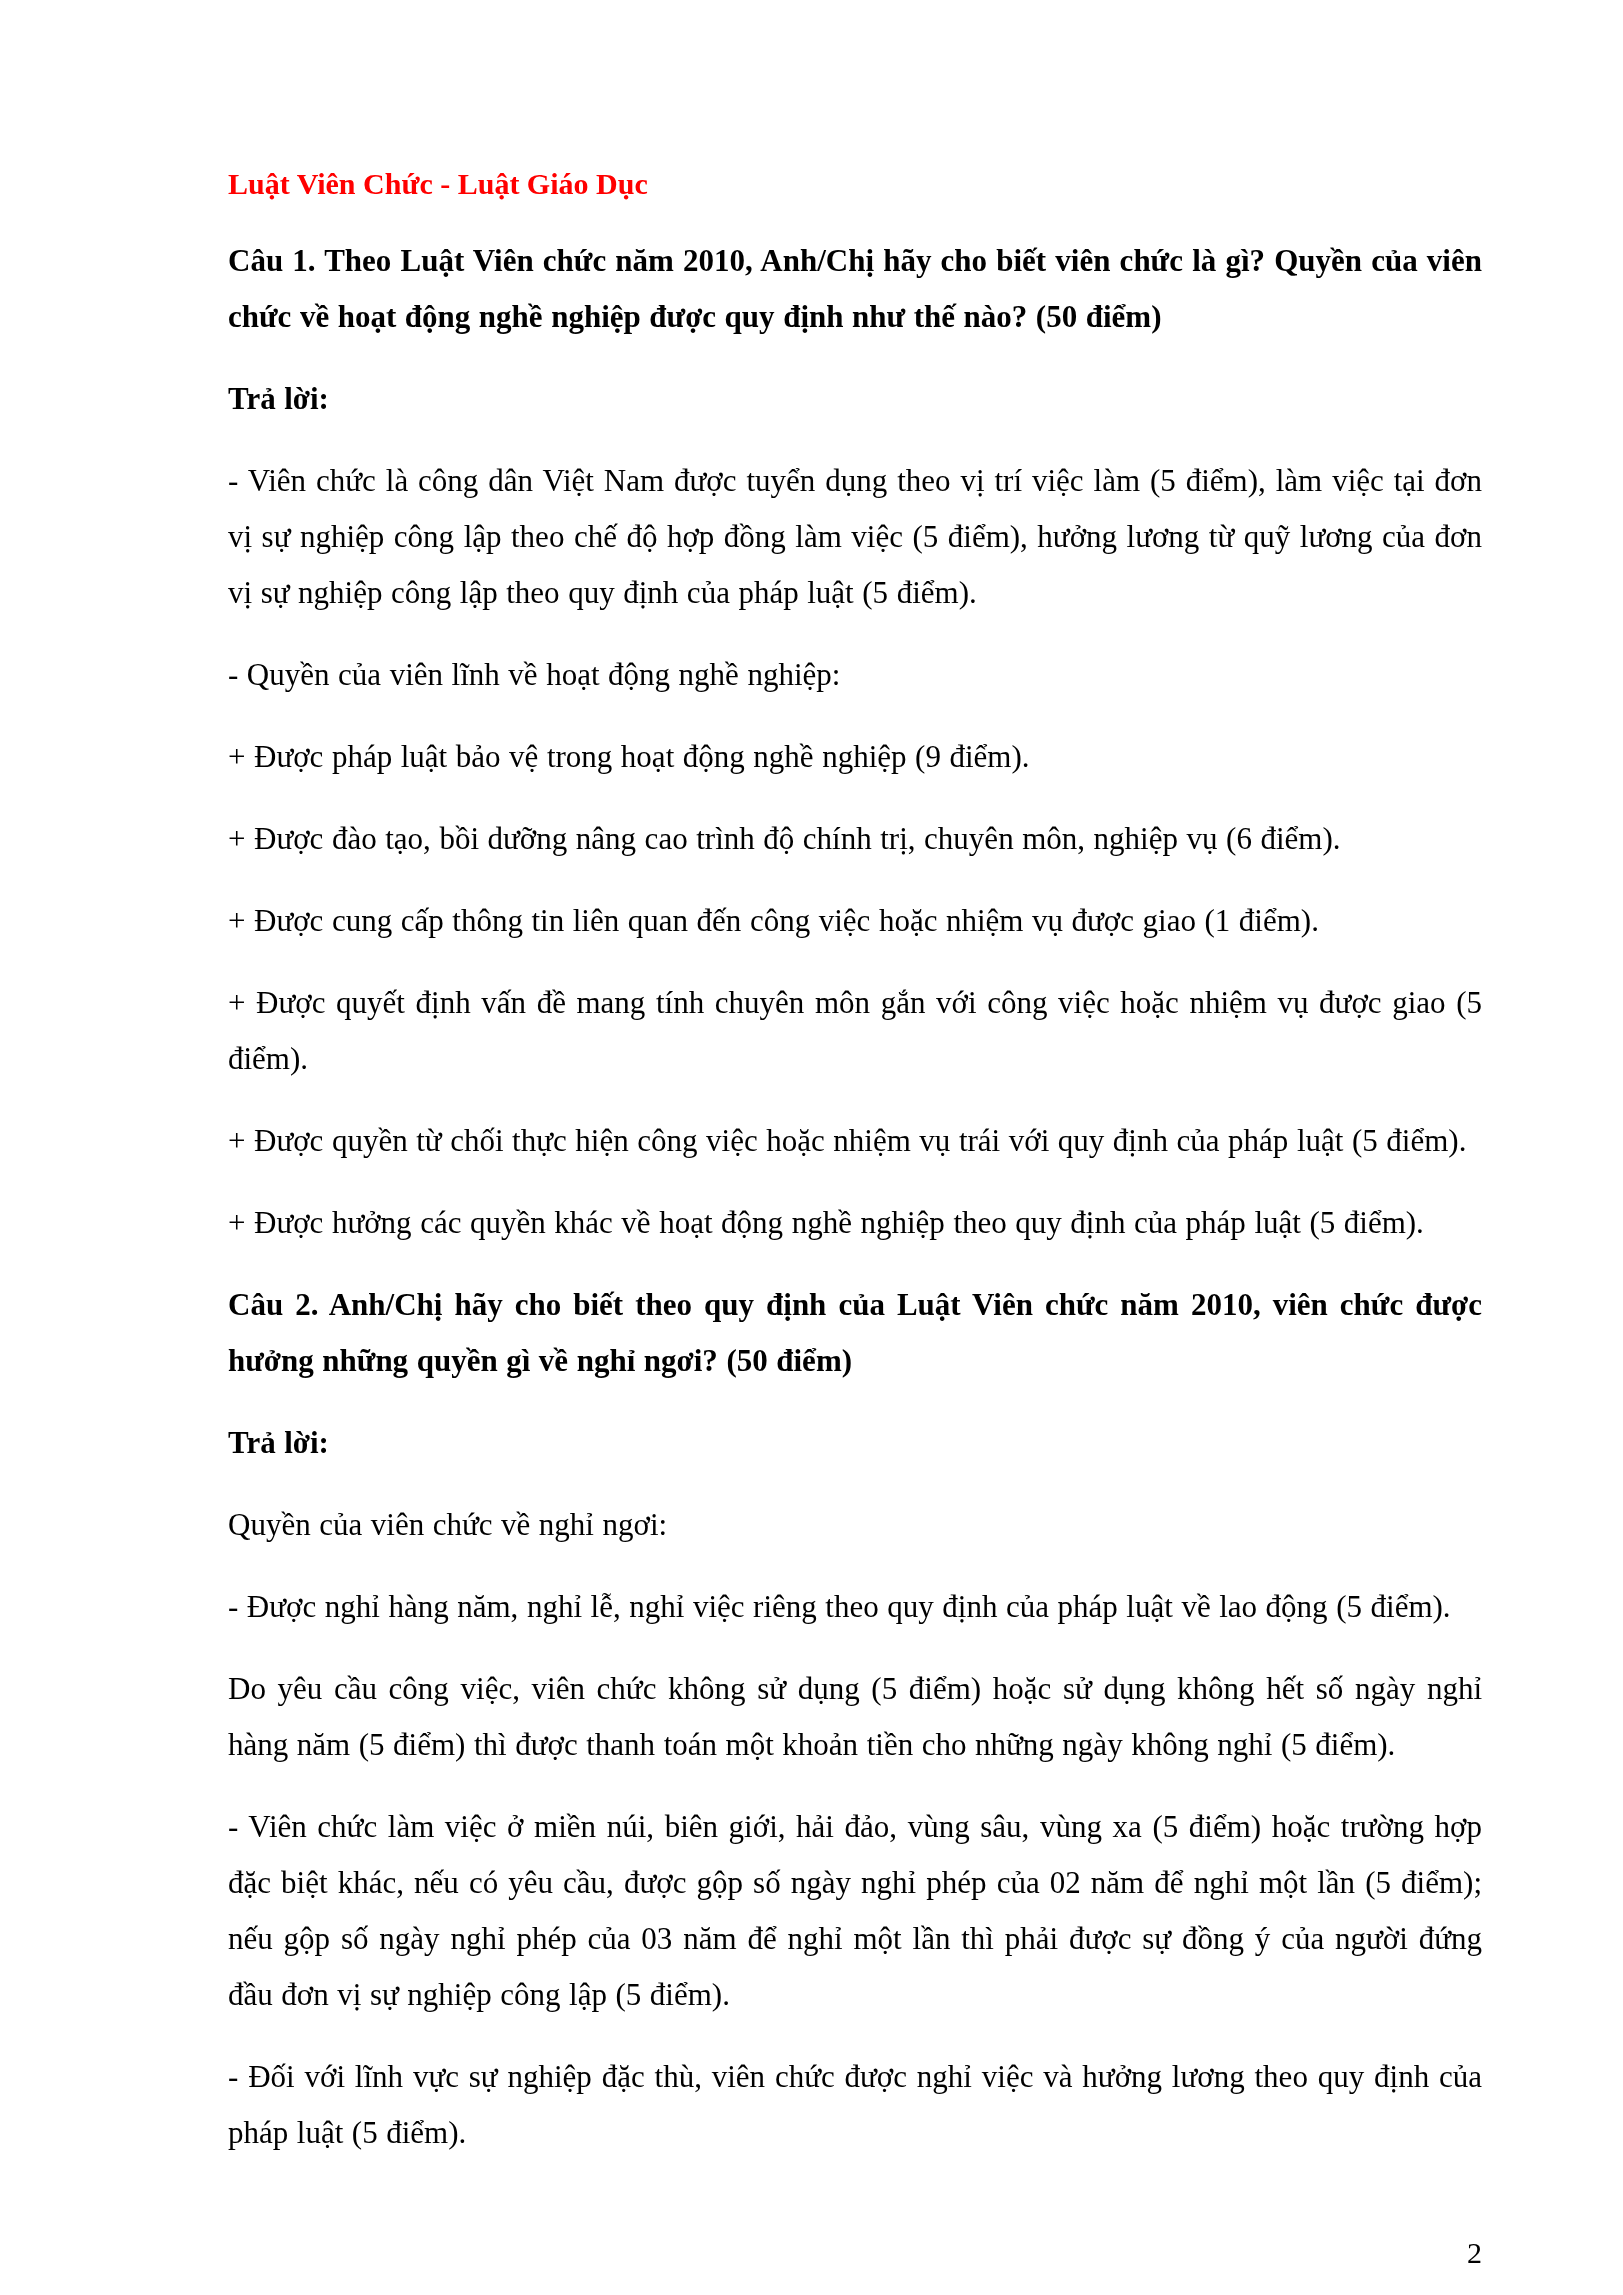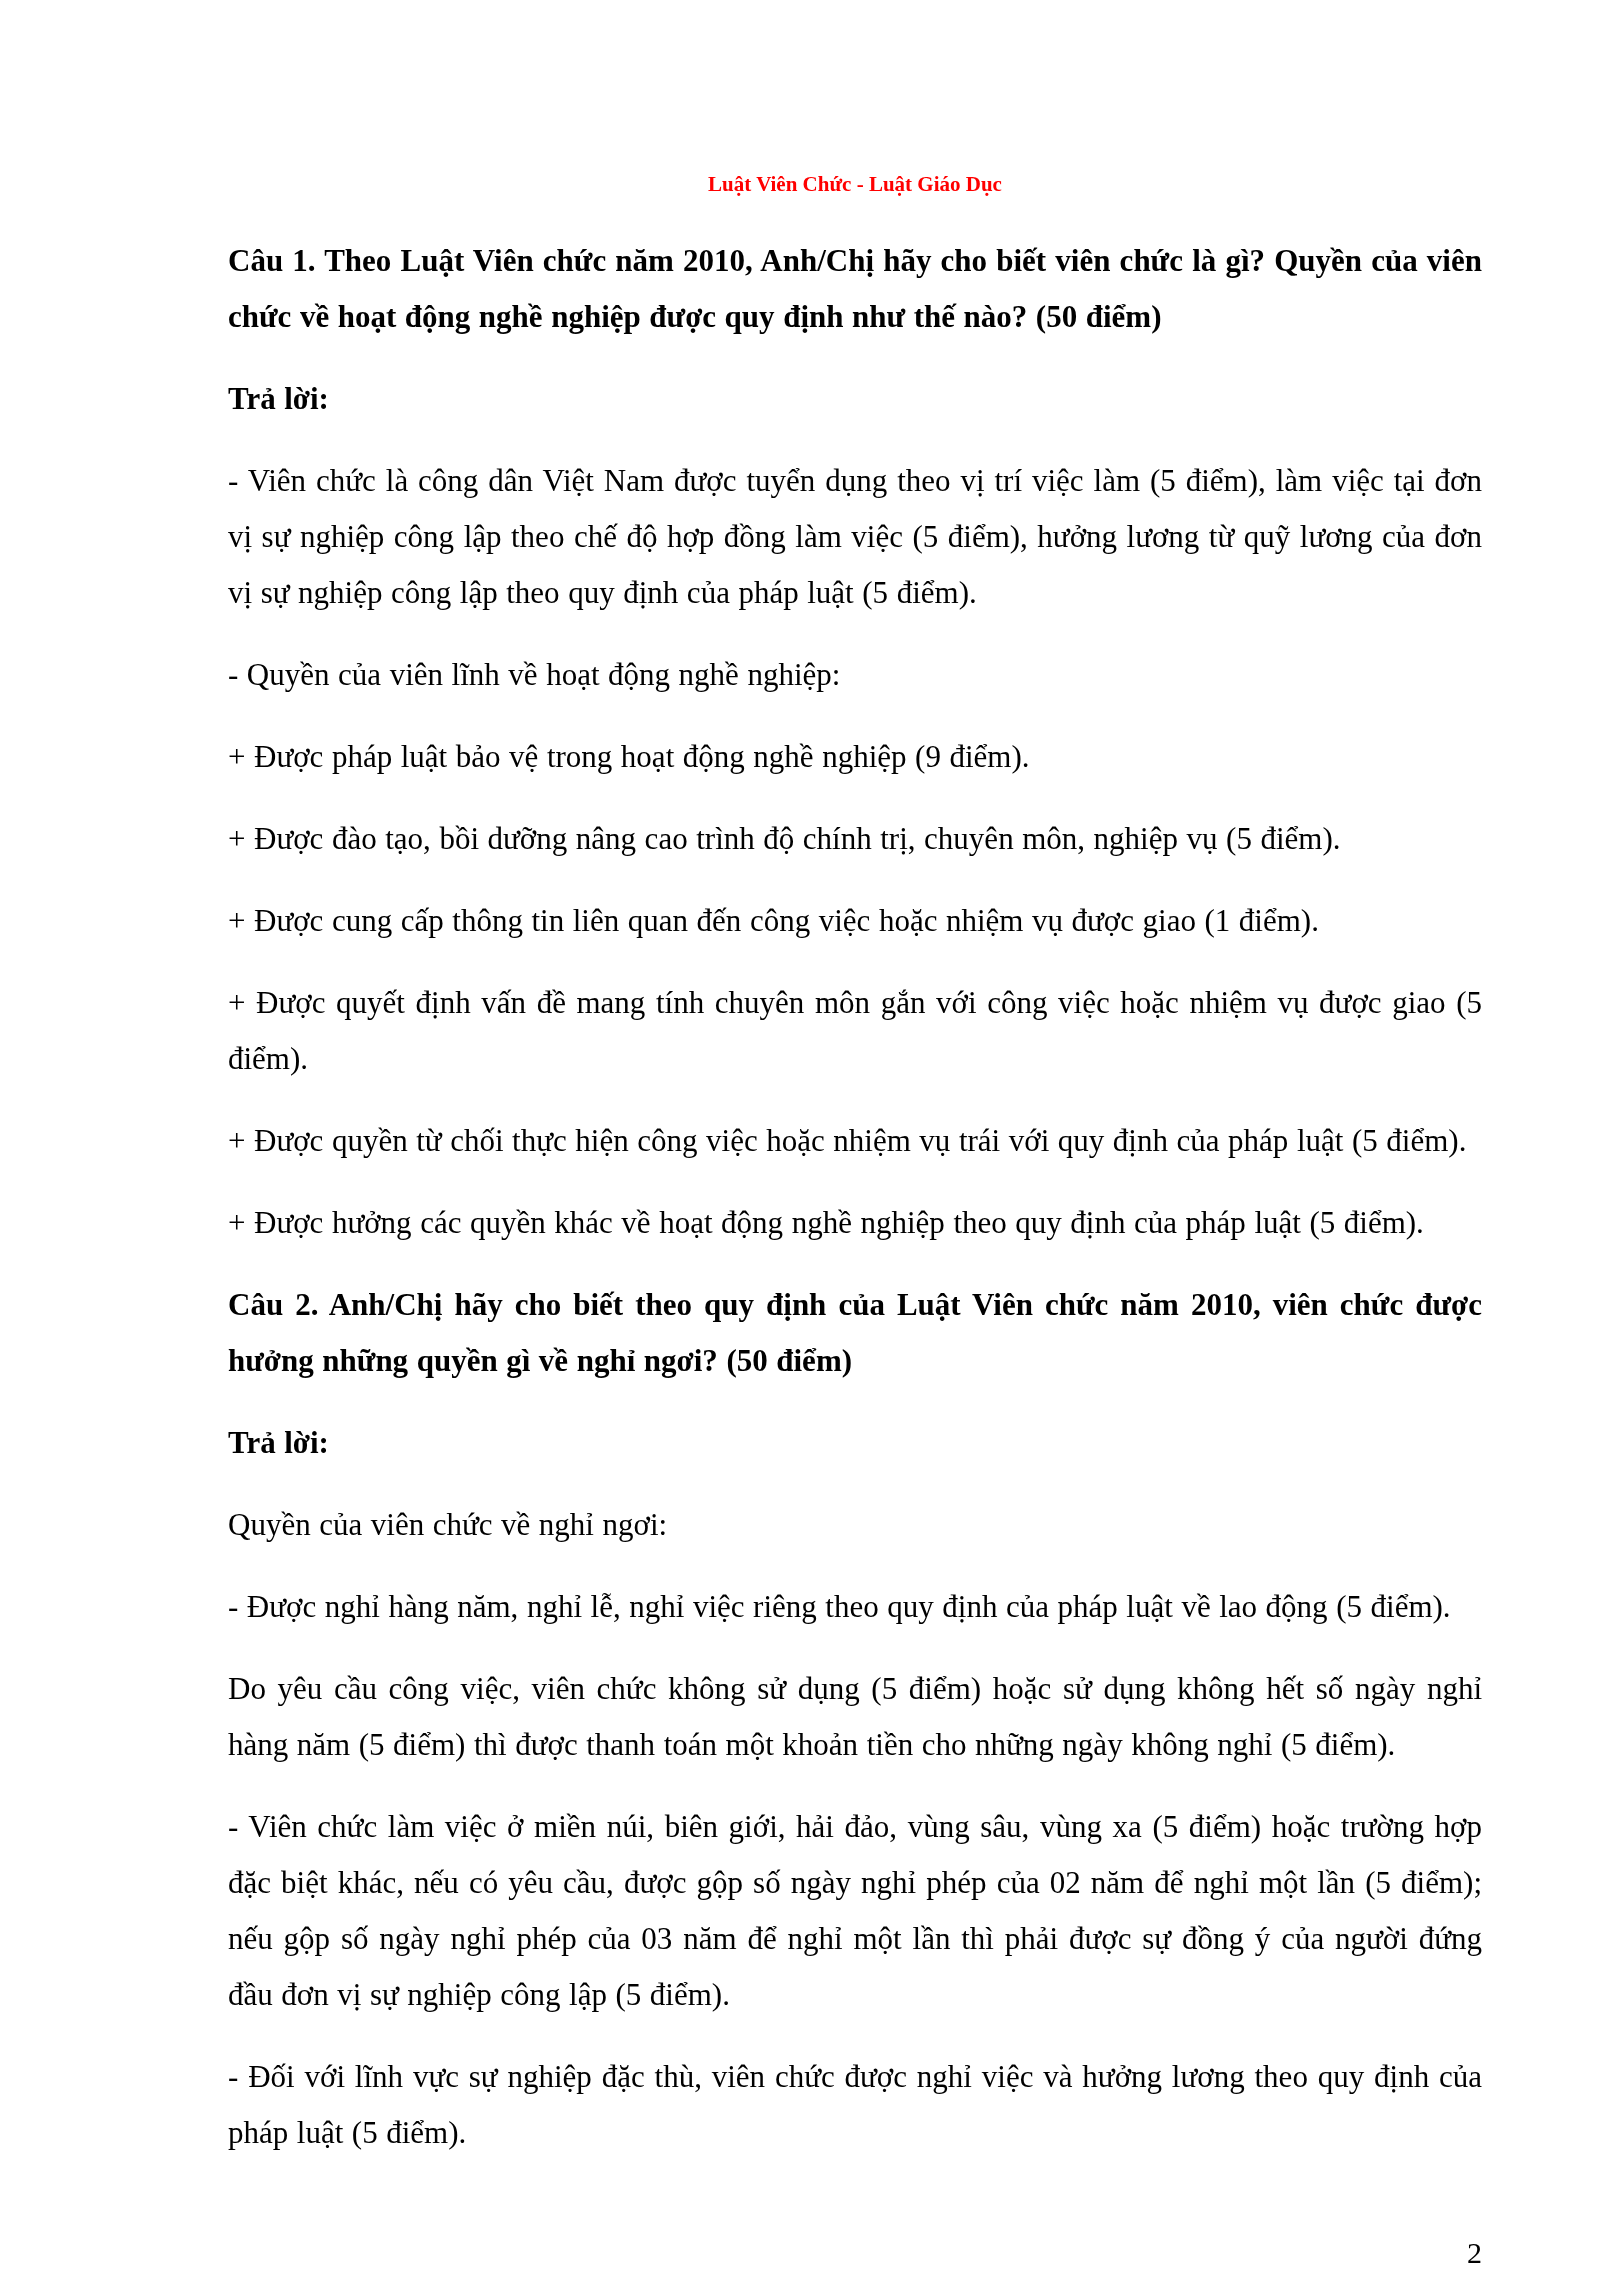--- a/index.html
+++ b/index.html
@@ -12,24 +12,23 @@
     width: 1623px;
     height: 2295px;
     box-sizing: border-box;
     background: #ffffff;
     color: #000000;
     font-family: "Liberation Serif", "DejaVu Serif", serif;
     padding: 161px 141px 0 228px;
     overflow: hidden;
   }
   .doc-title {
-    font-size: 21px;
+    font-size: 30px;
     line-height: 46px;
     font-weight: bold;
-    text-align: center;
     color: var(--title-color, #ff0000);
     margin: 0 0 26px 0;
   }
   .para {
     font-size: 31px;
     line-height: 56px;
     text-align: justify;
     margin: 0 0 26px 0;
     word-spacing: 0.8px;
   }
@@ -50,21 +49,21 @@
 
 <div class="page">
 
   <h1 class="doc-title">Luật Viên Chức - Luật Giáo Dục</h1>
 
   <p class="para bold">Câu 1. Theo Luật Viên chức năm 2010, Anh/Chị hãy cho biết viên chức là gì? Quyền của viên chức về hoạt động nghề nghiệp được quy định như thế nào? (50 điểm)</p>
   <p class="para bold">Trả lời:</p>
   <p class="para">- Viên chức là công dân Việt Nam được tuyển dụng theo vị trí việc làm (5 điểm), làm việc tại đơn vị sự nghiệp công lập theo chế độ hợp đồng làm việc (5 điểm), hưởng lương từ quỹ lương của đơn vị sự nghiệp công lập theo quy định của pháp luật (5 điểm).</p>
   <p class="para">- Quyền của viên lĩnh về hoạt động nghề nghiệp:</p>
   <p class="para">+ Được pháp luật bảo vệ trong hoạt động nghề nghiệp (9 điểm).</p>
-  <p class="para">+ Được đào tạo, bồi dưỡng nâng cao trình độ chính trị, chuyên môn, nghiệp vụ (5 điểm).</p>
+  <p class="para">+ Được đào tạo, bồi dưỡng nâng cao trình độ chính trị, chuyên môn, nghiệp vụ (6 điểm).</p>
   <p class="para">+ Được cung cấp thông tin liên quan đến công việc hoặc nhiệm vụ được giao (1 điểm).</p>
   <p class="para">+ Được quyết định vấn đề mang tính chuyên môn gắn với công việc hoặc nhiệm vụ được giao (5 điểm).</p>
   <p class="para">+ Được quyền từ chối thực hiện công việc hoặc nhiệm vụ trái với quy định của pháp luật (5 điểm).</p>
   <p class="para">+ Được hưởng các quyền khác về hoạt động nghề nghiệp theo quy định của pháp luật (5 điểm).</p>
   <p class="para bold">Câu 2. Anh/Chị hãy cho biết theo quy định của Luật Viên chức năm 2010, viên chức được hưởng những quyền gì về nghỉ ngơi? (50 điểm)</p>
   <p class="para bold">Trả lời:</p>
   <p class="para">Quyền của viên chức về nghỉ ngơi:</p>
   <p class="para">- Được nghỉ hàng năm, nghỉ lễ, nghỉ việc riêng theo quy định của pháp luật về lao động (5 điểm).</p>
   <p class="para">Do yêu cầu công việc, viên chức không sử dụng (5 điểm) hoặc sử dụng không hết số ngày nghỉ hàng năm (5 điểm) thì được thanh toán một khoản tiền cho những ngày không nghỉ (5 điểm).</p>
   <p class="para">- Viên chức làm việc ở miền núi, biên giới, hải đảo, vùng sâu, vùng xa (5 điểm) hoặc trường hợp đặc biệt khác, nếu có yêu cầu, được gộp số ngày nghỉ phép của 02 năm để nghỉ một lần (5 điểm); nếu gộp số ngày nghỉ phép của 03 năm để nghỉ một lần thì phải được sự đồng ý của người đứng đầu đơn vị sự nghiệp công lập (5 điểm).</p>

